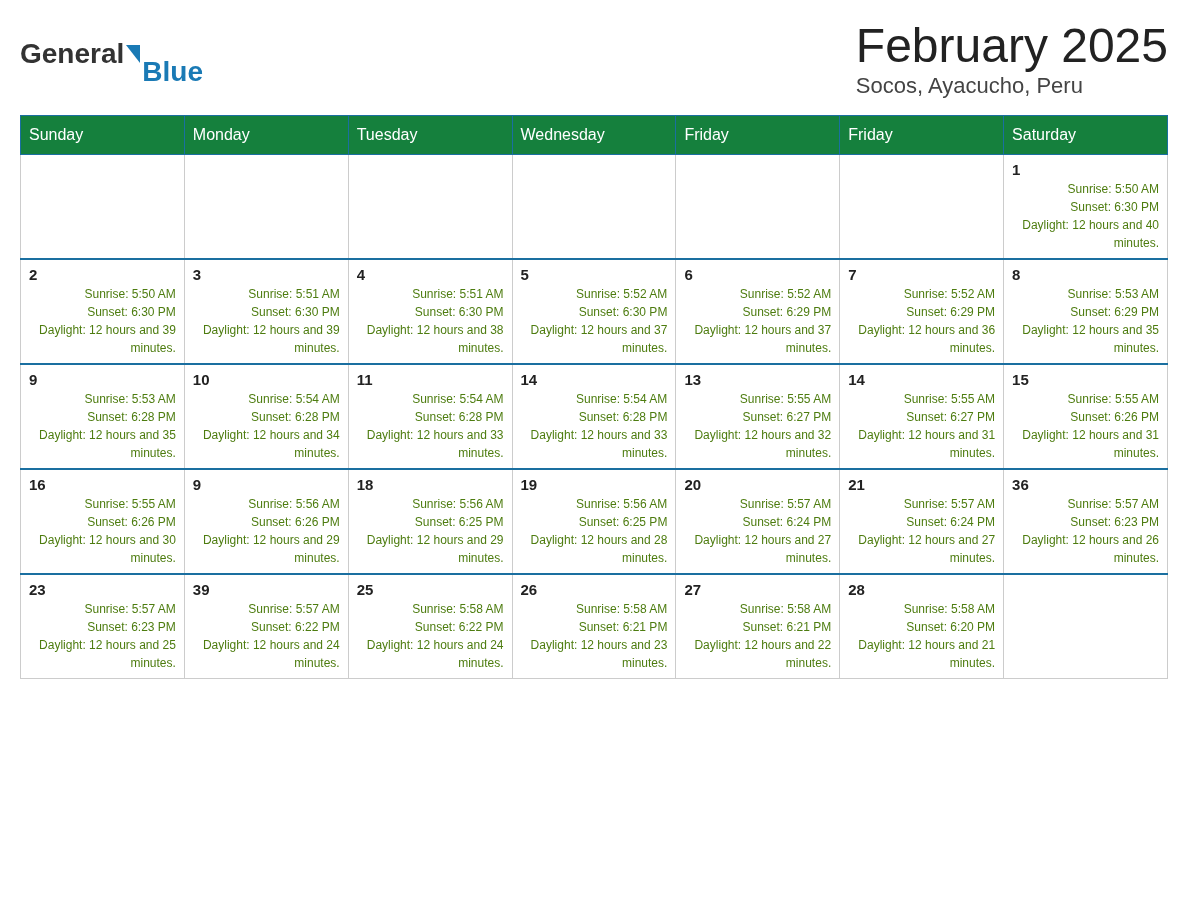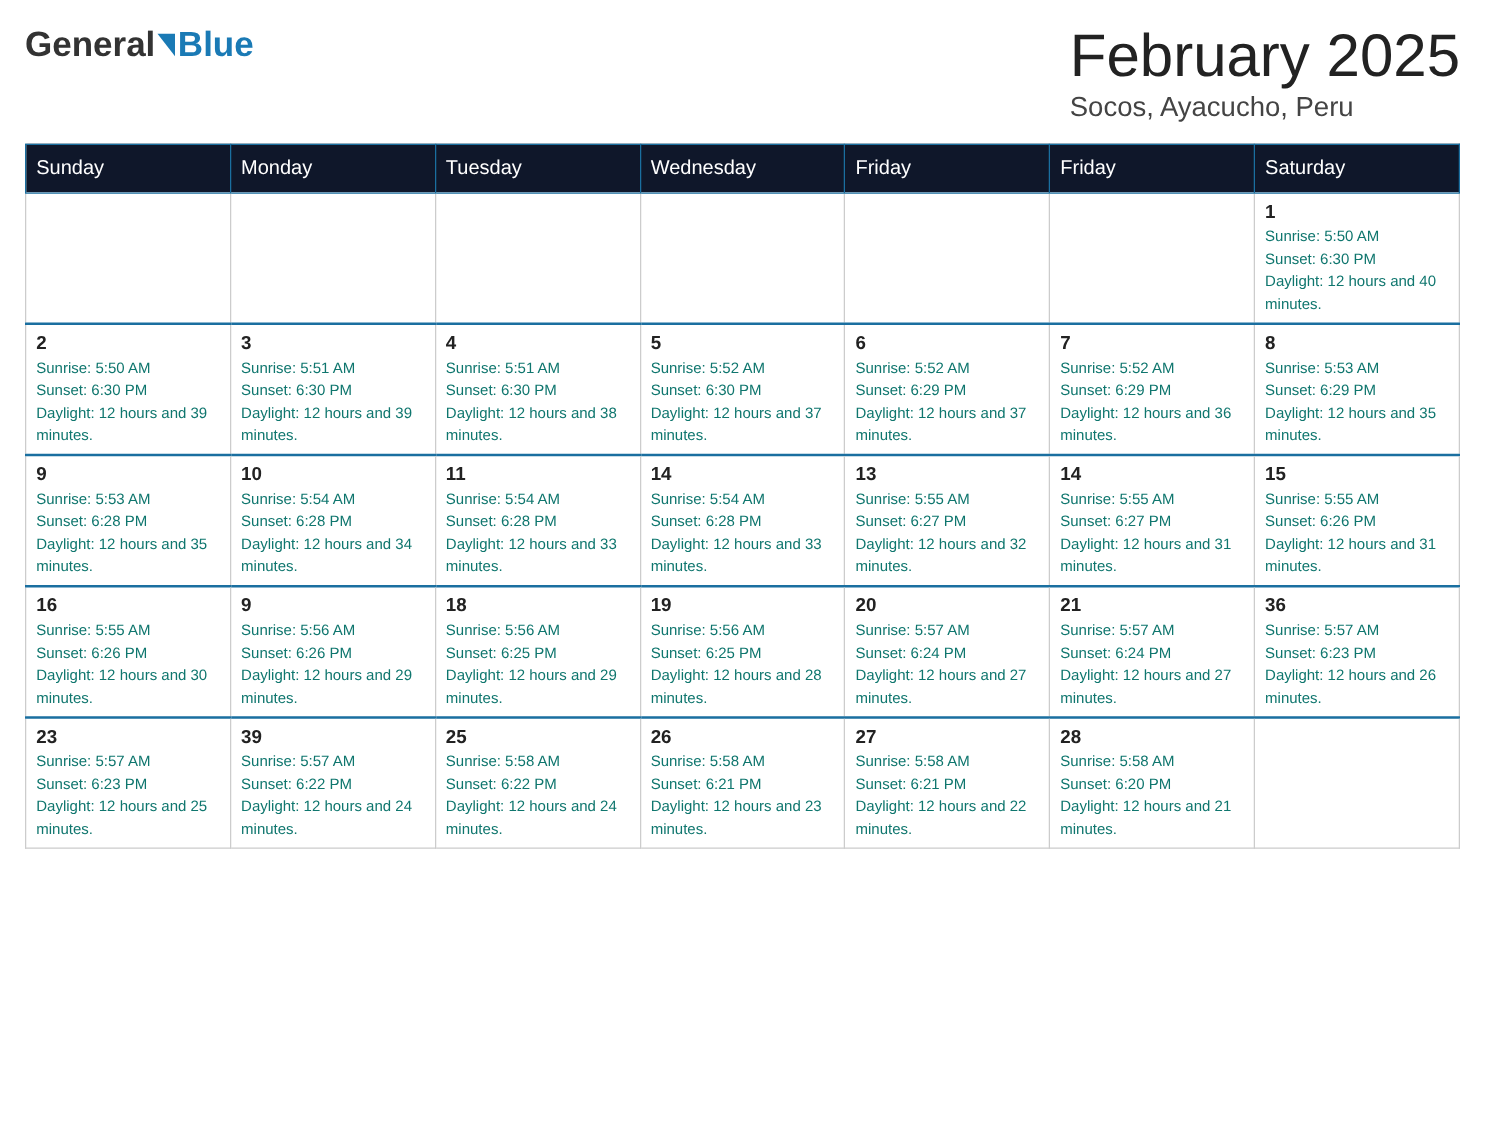--- a/index.html
+++ b/index.html
@@ -36,40 +36,41 @@
       border-right: 0px solid transparent;
       border-top: 18px solid #1a7ab5;
       margin: 0 2px;
       display: inline-block;
       vertical-align: middle;
     }
     .logo-blue {
       color: #1a7ab5;
       font-size: 28px;
       font-weight: bold;
+      margin-top: 36px;
     }
     .title-block {
     }
     .month-title {
       font-size: 48px;
       font-weight: normal;
       color: #222;
       line-height: 1.1;
     }
     .location-title {
       font-size: 22px;
       color: #444;
       margin-top: 0;
     }
     .calendar {
       width: 100%;
       border-collapse: collapse;
     }
     .calendar th {
-      background: #0f172a;
+      background: #15803d;
       color: #fff;
       font-size: 16px;
       font-weight: normal;
       padding: 10px 8px;
       text-align: left;
       border: 1px solid #1a6fa0;
     }
     .calendar td {
       vertical-align: top;
       padding: 6px 8px;
@@ -82,22 +83,23 @@
     }
     .day-number {
       font-size: 15px;
       font-weight: bold;
       color: #222;
       display: block;
       margin-bottom: 2px;
     }
     .day-info {
       font-size: 12px;
-      color: #0f766e;
+      color: #4d7c0f;
       line-height: 1.5;
+      text-align: right;
     }
     .empty-cell {
       background: #f9f9f9;
     }
     .row-divider td {
       border-top: 2px solid #1a6fa0;
     }
     tr:first-child td {
       border-top: 1px solid #ccc;
     }

